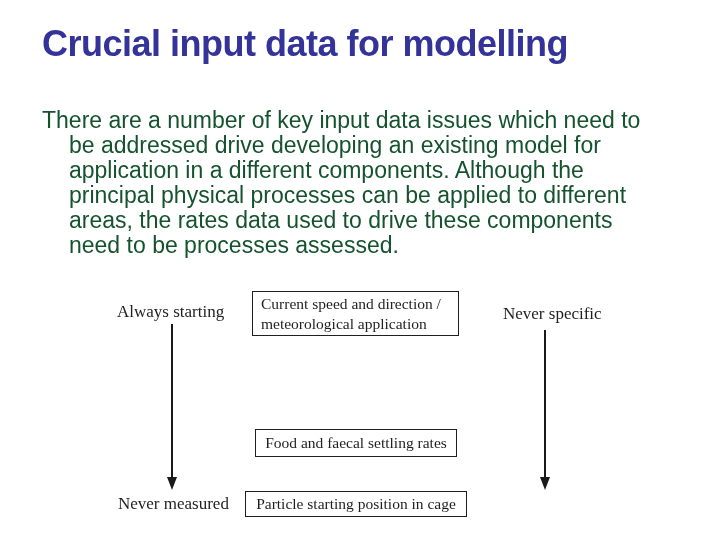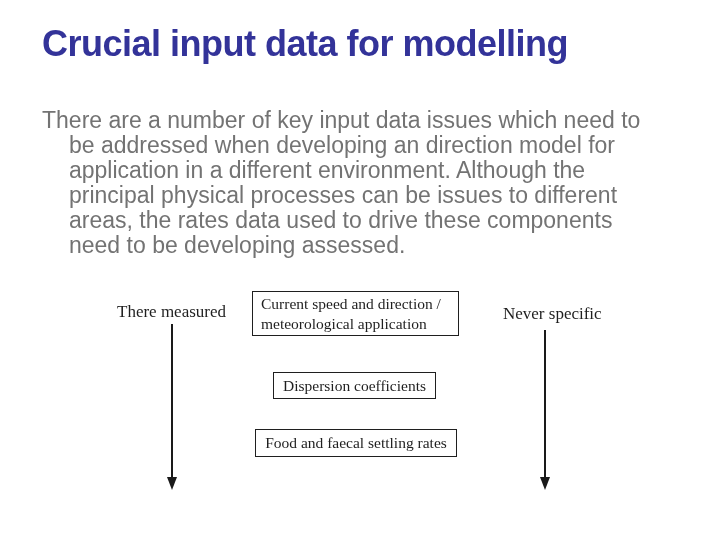--- a/index.html
+++ b/index.html
@@ -25,21 +25,21 @@
     line-height: 40px;
     color: #333399;
     white-space: nowrap;
   }
   
   .body-text {
     position: absolute;
     left: 42px; top: 108px;
     font-size: 23px;
     line-height: 25px;
-    color: #737373;
+    color: #14532d;
   }
   .body-text .line { white-space: nowrap; }
   .body-text .line.indent { margin-left: 27px; }
   
   .diagram-label {
     position: absolute;
     font-family: "Liberation Serif", "DejaVu Serif", serif;
     font-size: 17px;
     color: #1f1f1f;
     white-space: nowrap;
@@ -74,46 +74,47 @@
 </style>
 </head>
 <body>
 
 <div class="slide">
 
   <div class="slide-title">Crucial input data for modelling</div>
 
   <div class="body-text">
     <div class="line">There are a number of key input data issues which need to</div>
-    <div class="line indent">be addressed when developing an direction model for</div>
-    <div class="line indent">application in a different environment. Although the</div>
-    <div class="line indent">principal physical processes can be issues to different</div>
+    <div class="line indent">be addressed drive developing an existing model for</div>
+    <div class="line indent">application in a different components. Although the</div>
+    <div class="line indent">principal physical processes can be applied to different</div>
     <div class="line indent">areas, the rates data used to drive these components</div>
-    <div class="line indent">need to be developing assessed.</div>
+    <div class="line indent">need to be processes assessed.</div>
   </div>
 
-  <div class="diagram-label" style="left:117px; top:302px;">There measured</div>
+  <div class="diagram-label" style="left:117px; top:302px;">Always starting</div>
 
   <div class="diagram-label" style="left:503px; top:304px;">Never specific</div>
 
+  <div class="diagram-label" style="left:118px; top:494px;">Never measured</div>
 
 
   <div class="diagram-box left" style="left:252px; top:291px; width:197px; height:43px;">
     <div class="box-line">Current speed and direction /</div>
     <div class="box-line">meteorological application</div>
   </div>
 
-  <div class="diagram-box center" style="left:273px; top:372px; width:161px; height:25px;">
-    <div class="box-line">Dispersion coefficients</div>
-  </div>
 
   <div class="diagram-box center" style="left:255px; top:429px; width:200px; height:26px;font-family:Liberation Serif, serif;">
     <div class="box-line">Food and faecal settling rates</div>
   </div>
 
+  <div class="diagram-box center" style="left:245px; top:491px; width:220px; height:24px;">
+    <div class="box-line">Particle starting position in cage</div>
+  </div>
 
   <div>
     <div class="arrow-line" style="left:171px; top:324px; height:153px;"></div>
     <div class="arrow-head" style="left:167px; top:477px;"></div>
   </div>
 
   <div>
     <div class="arrow-line" style="left:544px; top:330px; height:147px;"></div>
     <div class="arrow-head" style="left:540px; top:477px;"></div>
   </div>

